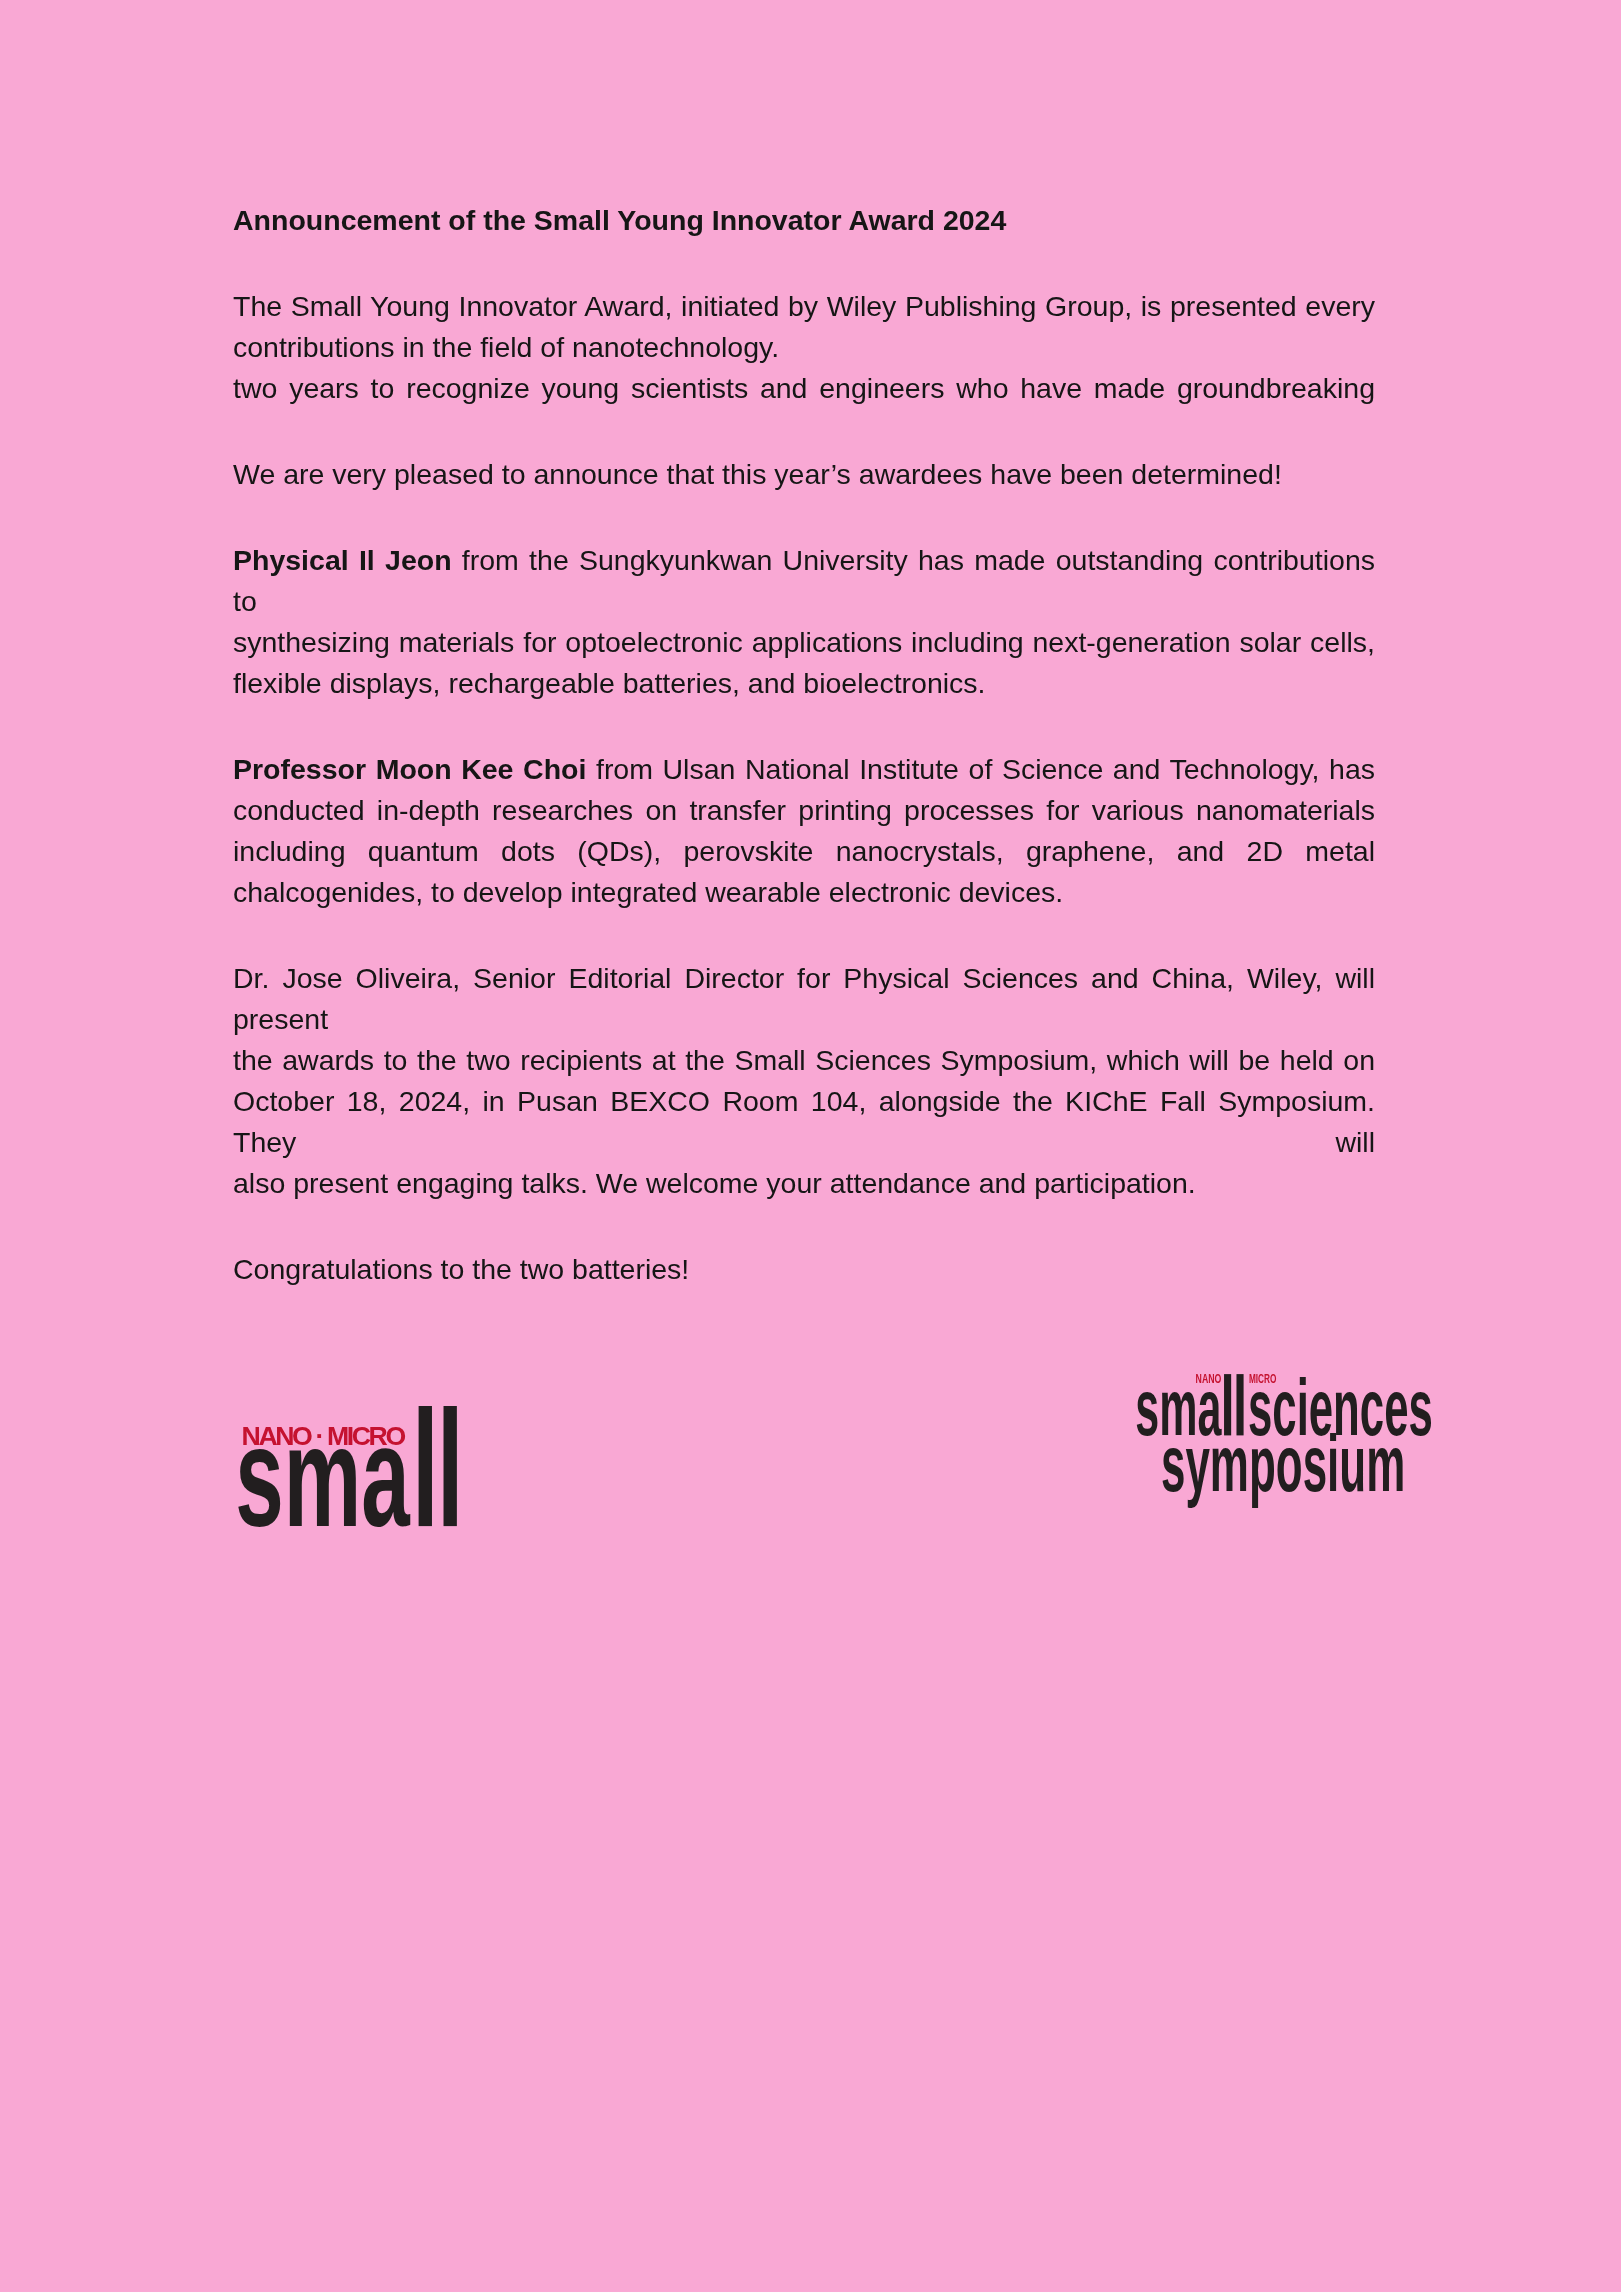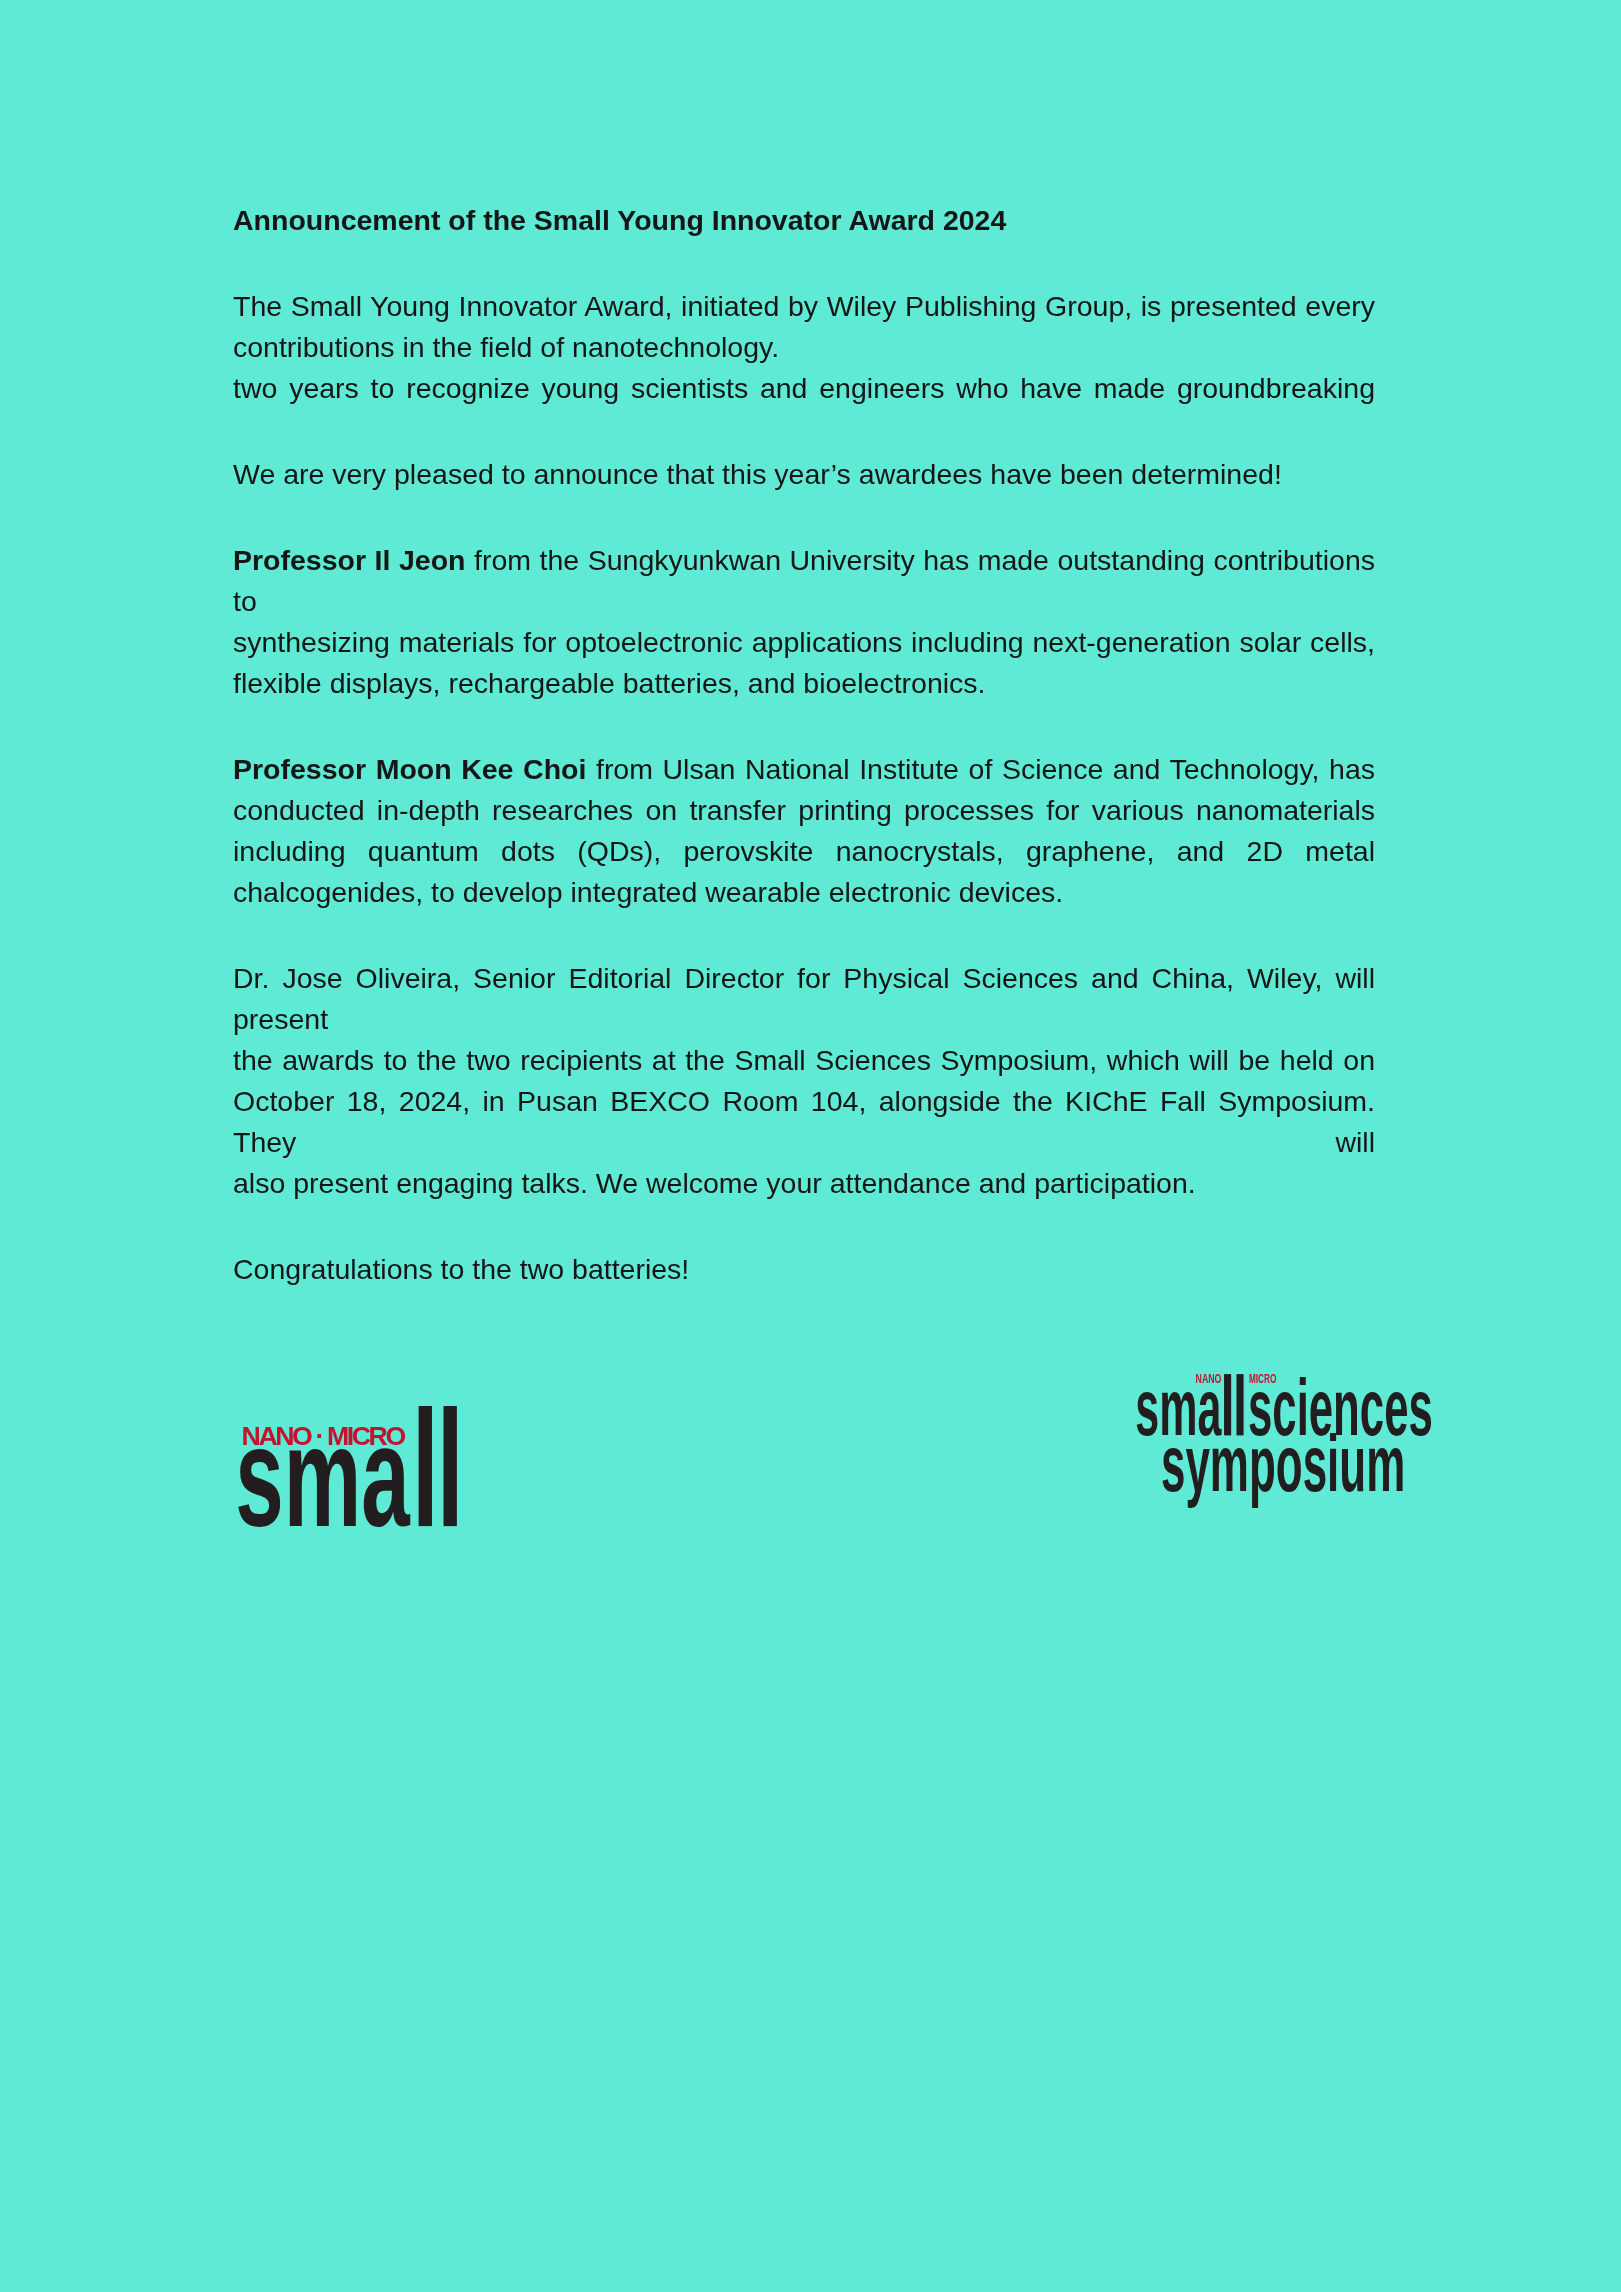--- a/index.html
+++ b/index.html
@@ -1,20 +1,20 @@
 <!DOCTYPE html>
 <html style="font-size:14.3px"><head>
 <meta charset="utf-8">
 <style>
   html, body { margin: 0; padding: 0; background: #ffffff; }
   .page {
     position: relative;
     width: 1622px;
     height: 2293px;
-    background: #5eead4;
+    background: #f9a8d4;
     font-family: "Liberation Sans", sans-serif;
     color: #161616;
     overflow: hidden;
   }
   .content {
     position: absolute;
     left: 233px;
     top: 200px;
     width: 1142px;
     font-size: 28.5px;
@@ -61,21 +61,21 @@
     <div>
         <div class="para">
           <div class="line j"><span>The Small Young Innovator Award, initiated by Wiley Publishing Group, is presented every</span></div>
           <div class="line"><span>contributions in the field of nanotechnology.</span></div>
           <div class="line j"><span>two years to recognize young scientists and engineers who have made groundbreaking</span></div>
         </div>
         <div class="para">
           <div class="line"><span>We are very pleased to announce that this year’s awardees have been determined!</span></div>
         </div>
         <div class="para">
-          <div class="line j"><span class="b">Professor Il Jeon</span><span> from the Sungkyunkwan University has made outstanding contributions to</span></div>
+          <div class="line j"><span class="b">Physical Il Jeon</span><span> from the Sungkyunkwan University has made outstanding contributions to</span></div>
           <div class="line j"><span>synthesizing materials for optoelectronic applications including next-generation solar cells,</span></div>
           <div class="line"><span>flexible displays, rechargeable batteries, and bioelectronics.</span></div>
         </div>
         <div class="para">
           <div class="line j"><span class="b">Professor Moon Kee Choi</span><span> from Ulsan National Institute of Science and Technology, has</span></div>
           <div class="line j"><span>conducted in-depth researches on transfer printing processes for various nanomaterials</span></div>
           <div class="line j"><span>including quantum dots (QDs), perovskite nanocrystals, graphene, and 2D metal</span></div>
           <div class="line"><span>chalcogenides, to develop integrated wearable electronic devices.</span></div>
         </div>
         <div class="para">

